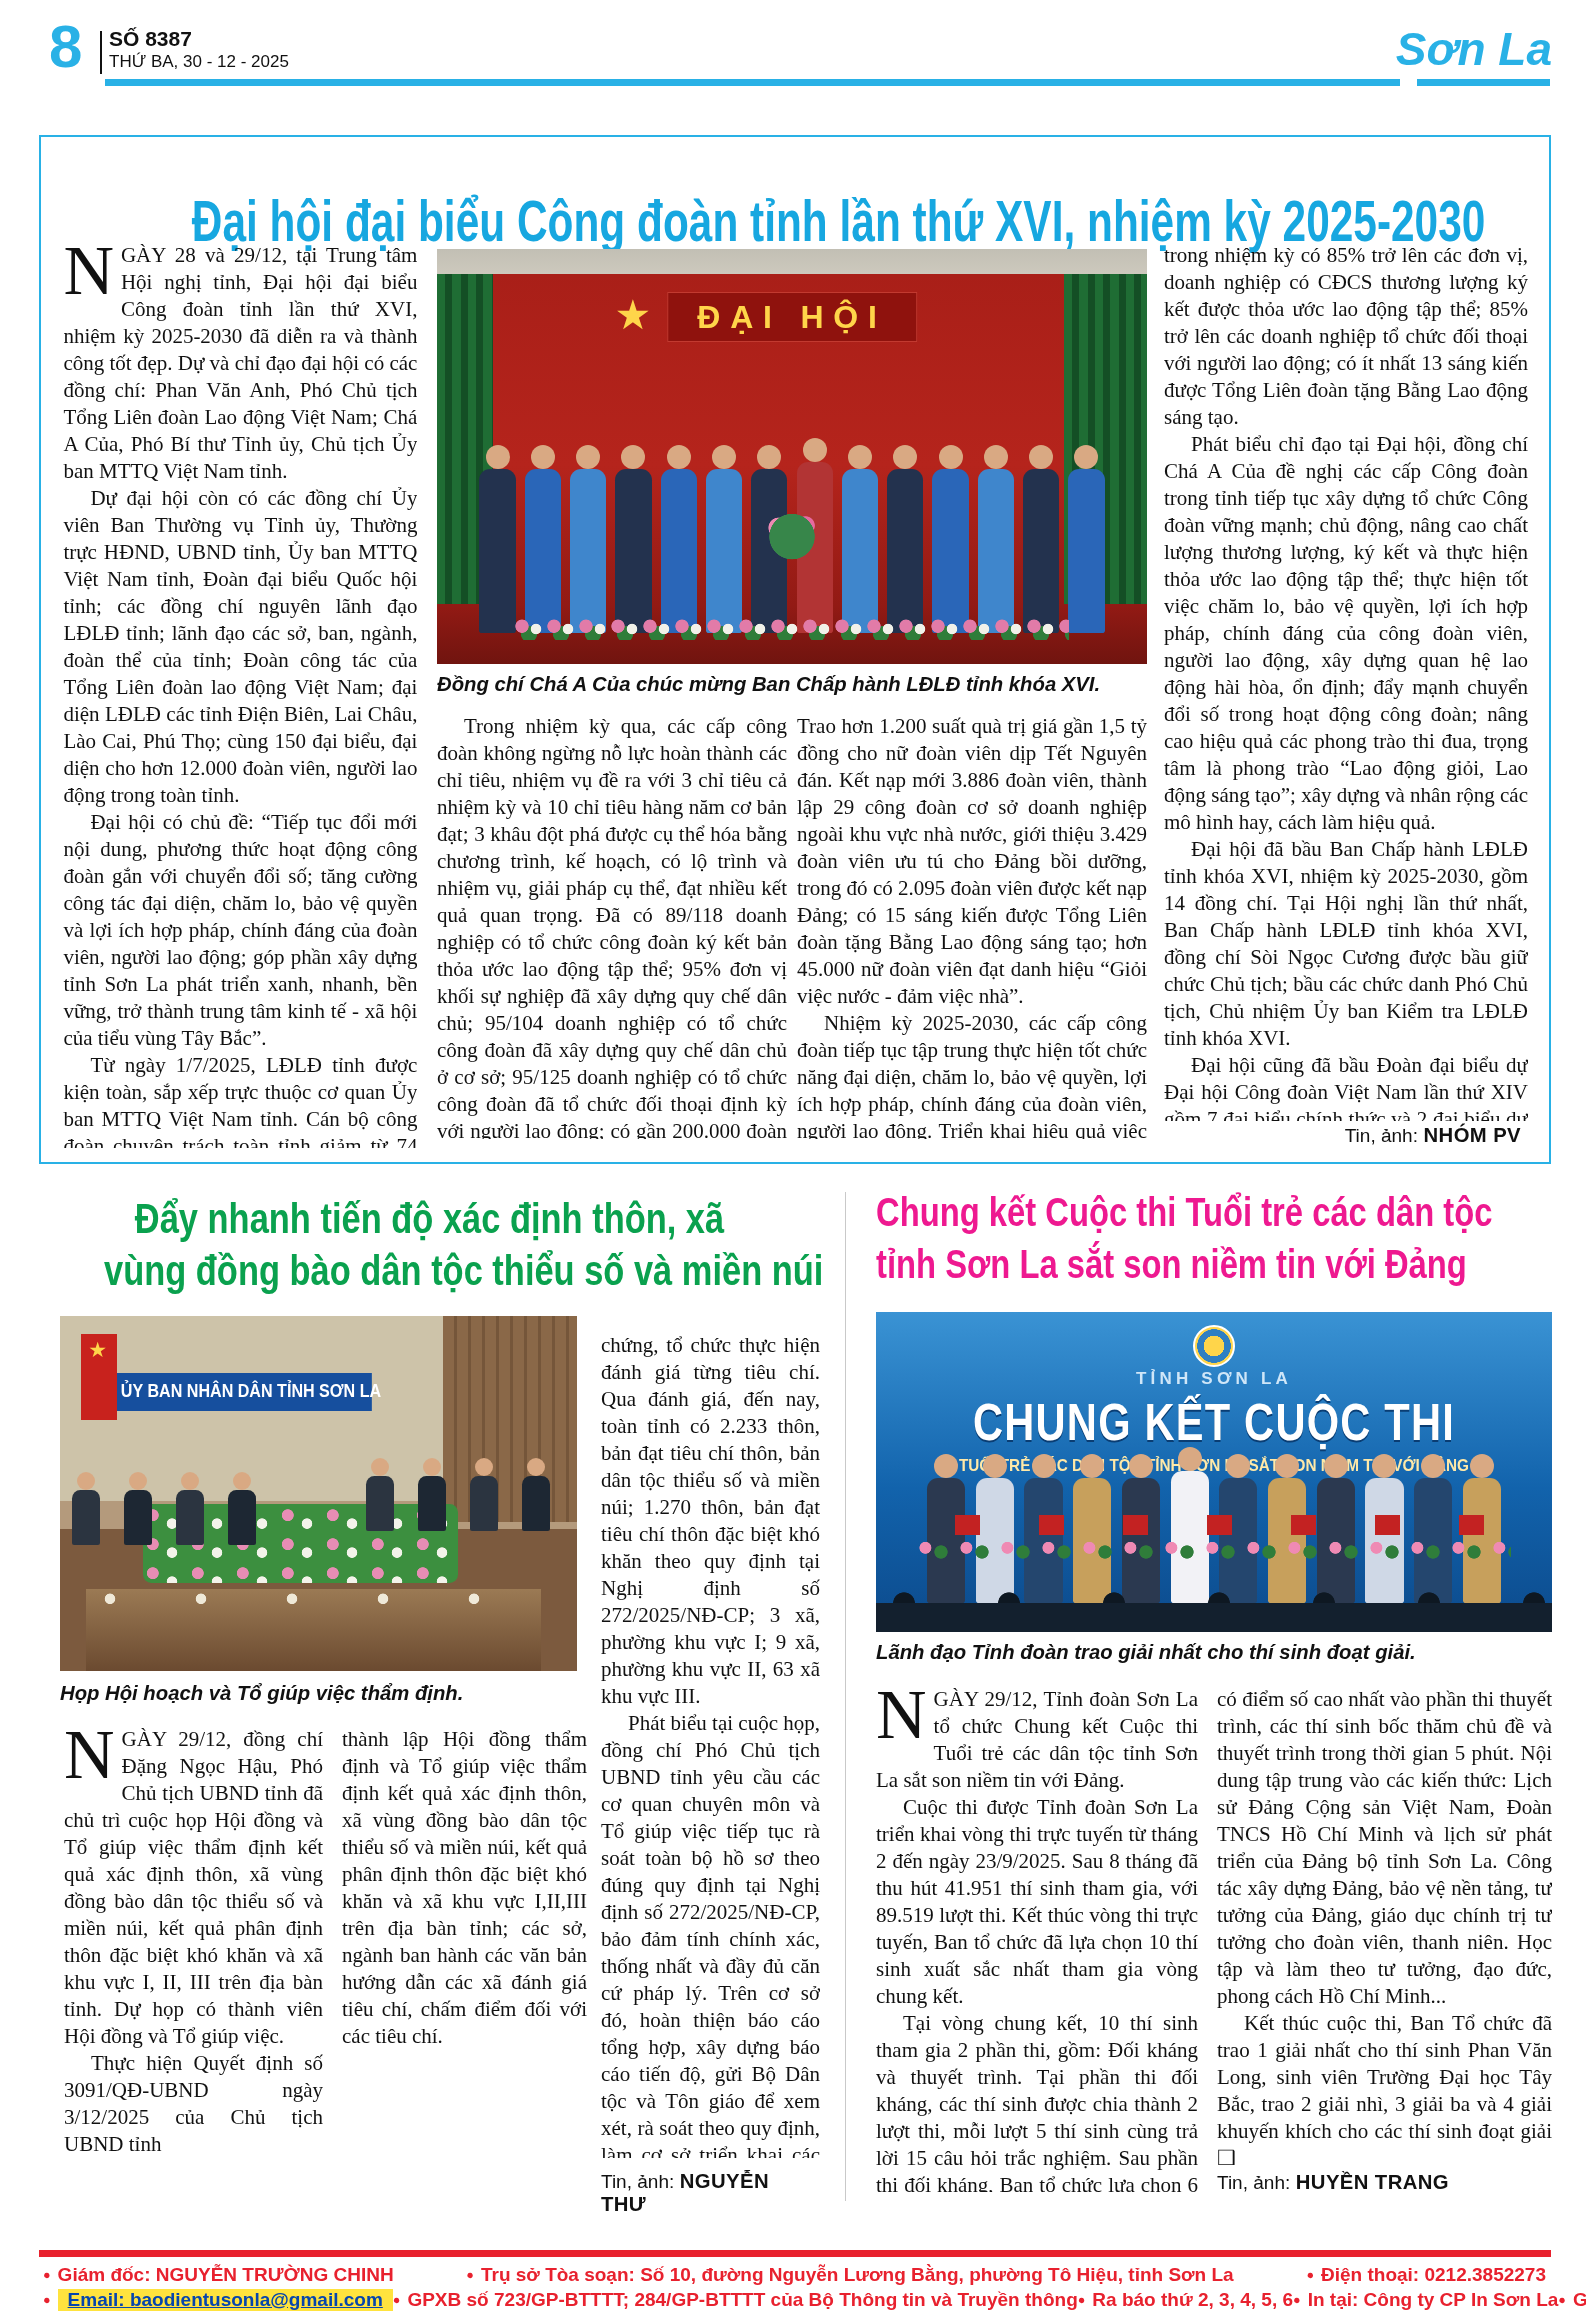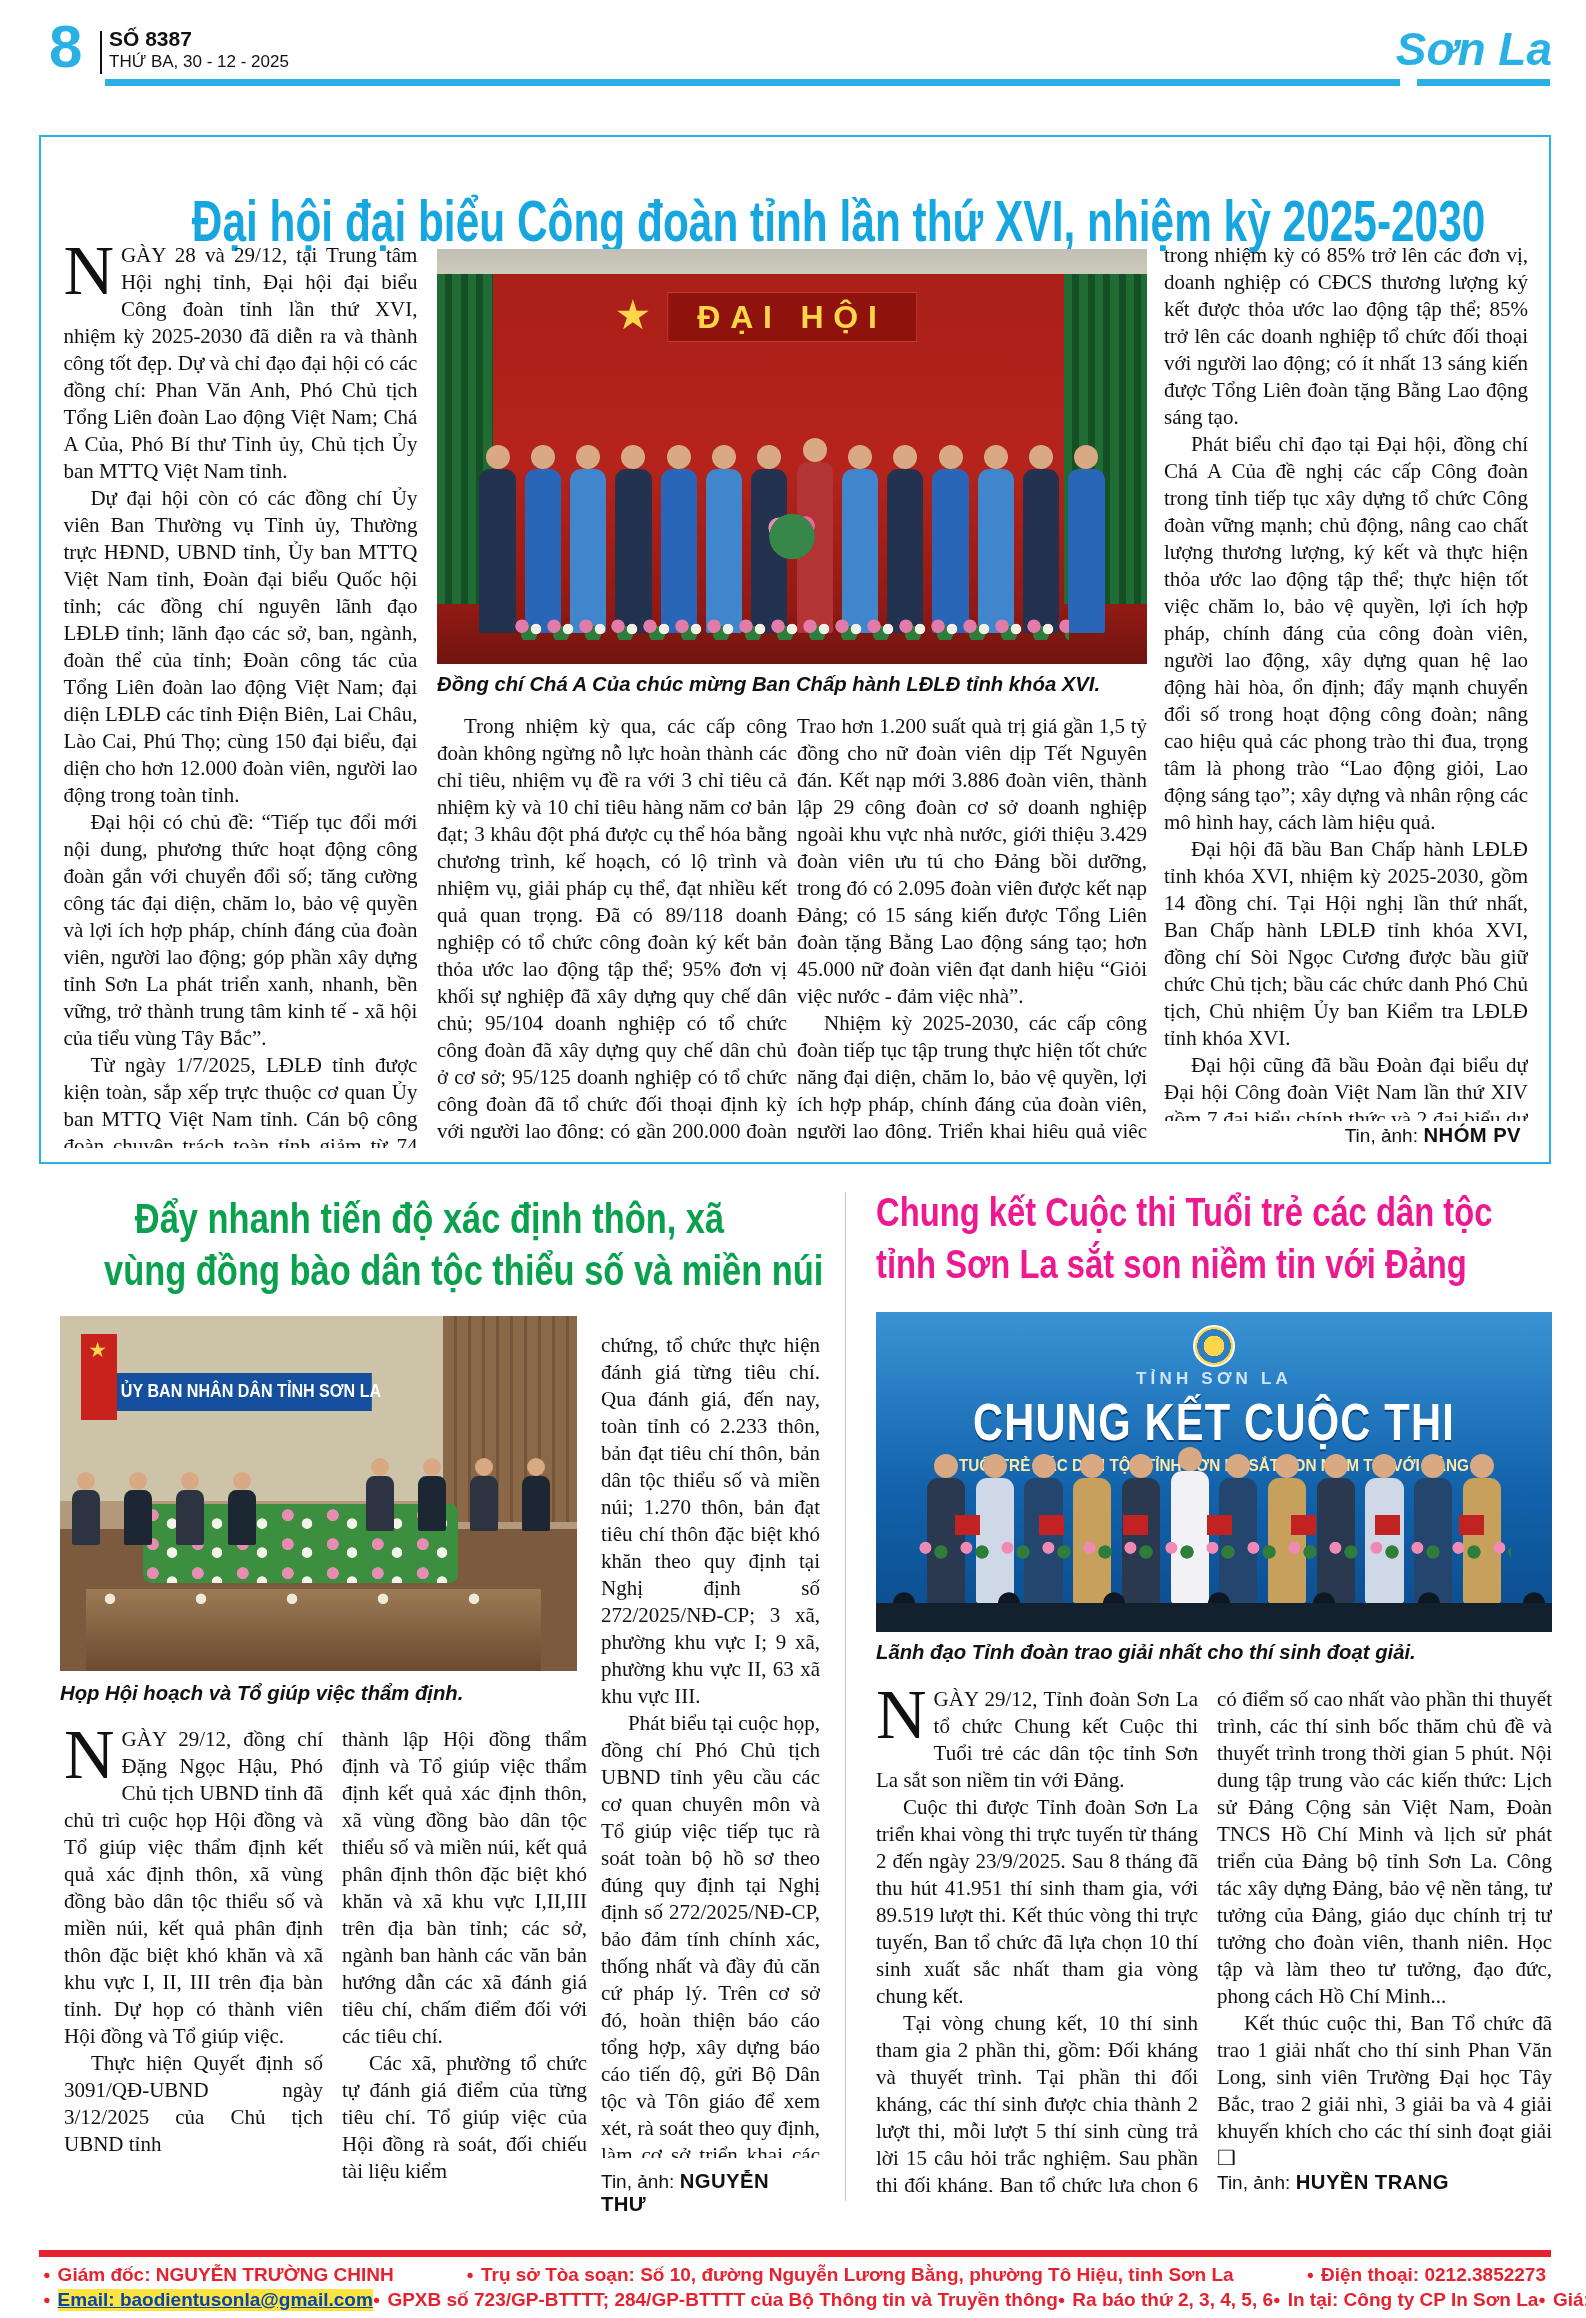--- a/index.html
+++ b/index.html
@@ -151,21 +151,21 @@
   .a3-byline{left:1217px;width:335px;top:2171px}
 
   
   .f-rule{position:absolute;left:39px;top:2250px;width:1512px;height:7px;background:#e8212e}
   .f-line{position:absolute;left:43px;width:1503px;display:flex;justify-content:space-between;
       font-family:"Liberation Sans",sans-serif;font-weight:bold;font-size:19px;color:#e8212e;white-space:nowrap}
   .f-line1{top:2264px}
   .f-line2{top:2289px}
   .f-item{display:flex;align-items:center;gap:7px}
   .f-bullet{font-size:12.6px;line-height:1}
-  .f-email{background:#ffe33e;color:#0645ad;text-decoration:underline;padding:0 0}
+  .f-email{background:#ffe33e;color:#0645ad;text-decoration:underline;padding:0 10px}
 </style>
 </head>
 <body>
 
 <div class="page">
 
   <div class="pagenum">8</div>
   <div class="hdr-divider"></div>
   <div class="issue">SỐ 8387</div>
   <div class="pubdate">THỨ BA, 30 - 12 - 2025</div>
@@ -255,21 +255,20 @@
       </div>
   </div>
   <div class="caption a2-caption">Họp Hội hoạch và Tổ giúp việc thẩm định.</div>
 
   <div class="col a2c1">
     <p class="first"><span class="dropcap">N</span><span>GÀY 29/12, đồng chí Đặng Ngọc Hậu, Phó Chủ tịch UBND tỉnh đã chủ trì cuộc họp Hội đồng và Tổ giúp việc thẩm định kết quả xác định thôn, xã vùng đồng bào dân tộc thiểu số và miền núi, kết quả phân định thôn đặc biệt khó khăn và xã khu vực I, II, III trên địa bàn tỉnh. Dự họp có thành viên Hội đồng và Tổ giúp việc.</span></p>
     <p>Thực hiện Quyết định số 3091/QĐ-UBND ngày 3/12/2025 của Chủ tịch UBND tỉnh</p>
   </div>
   <div class="col a2c2">
     <p class="cont">thành lập Hội đồng thẩm định và Tổ giúp việc thẩm định kết quả xác định thôn, xã vùng đồng bào dân tộc thiểu số và miền núi, kết quả phân định thôn đặc biệt khó khăn và xã khu vực I,II,III trên địa bàn tỉnh; các sở, ngành ban hành các văn bản hướng dẫn các xã đánh giá tiêu chí, chấm điểm đối với các tiêu chí.</p>
-    <p>Các xã, phường tổ chức tự đánh giá điểm của từng tiêu chí. Tổ giúp việc của Hội đồng rà soát, đối chiếu tài liệu kiểm</p>
   </div>
   <div class="col a2c3">
     <p class="cont">chứng, tổ chức thực hiện đánh giá từng tiêu chí. Qua đánh giá, đến nay, toàn tỉnh có 2.233 thôn, bản đạt tiêu chí thôn, bản dân tộc thiểu số và miền núi; 1.270 thôn, bản đạt tiêu chí thôn đặc biệt khó khăn theo quy định tại Nghị định số 272/2025/NĐ-CP; 3 xã, phường khu vực I; 9 xã, phường khu vực II, 63 xã khu vực III.</p>
     <p>Phát biểu tại cuộc họp, đồng chí Phó Chủ tịch UBND tỉnh yêu cầu các cơ quan chuyên môn và Tổ giúp việc tiếp tục rà soát toàn bộ hồ sơ theo đúng quy định tại Nghị định số 272/2025/NĐ-CP, bảo đảm tính chính xác, thống nhất và đầy đủ căn cứ pháp lý. Trên cơ sở đó, hoàn thiện báo cáo tổng hợp, xây dựng báo cáo tiến độ, gửi Bộ Dân tộc và Tôn giáo để xem xét, rà soát theo quy định, làm cơ sở triển khai các chính sách dân tộc và chương trình phát triển kinh tế - xã hội vùng đồng bào dân tộc thiểu số và miền núi trong thời gian tới ❑</p>
   </div>
   <div class="byline a2-byline">
     <span>Tin, ảnh:</span><strong>NGUYỄN THƯ</strong>
   </div>
 
   <div class="a3-headline">

